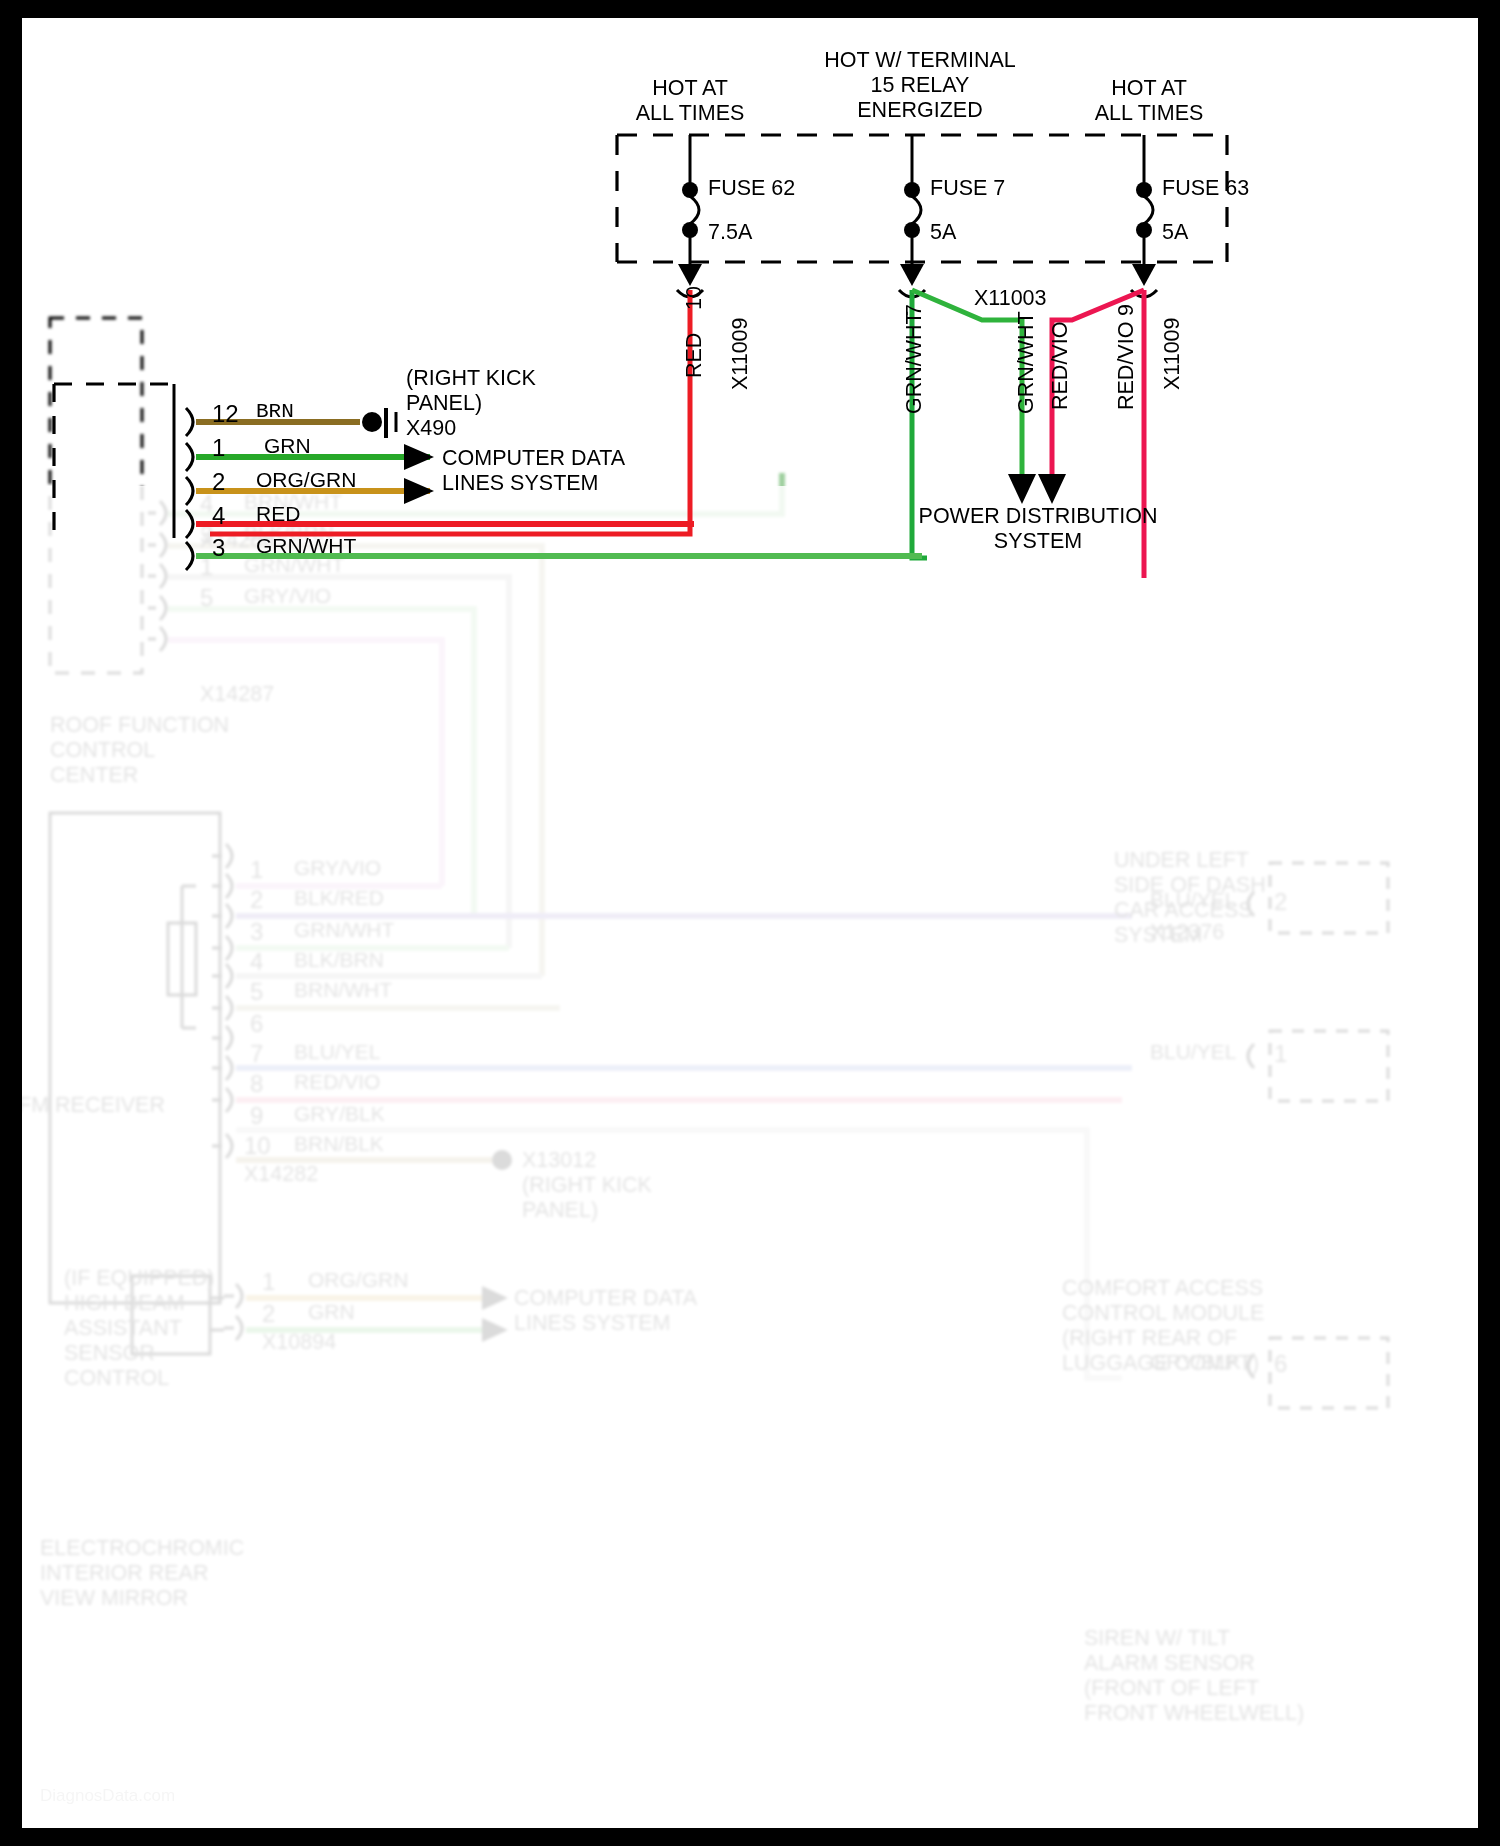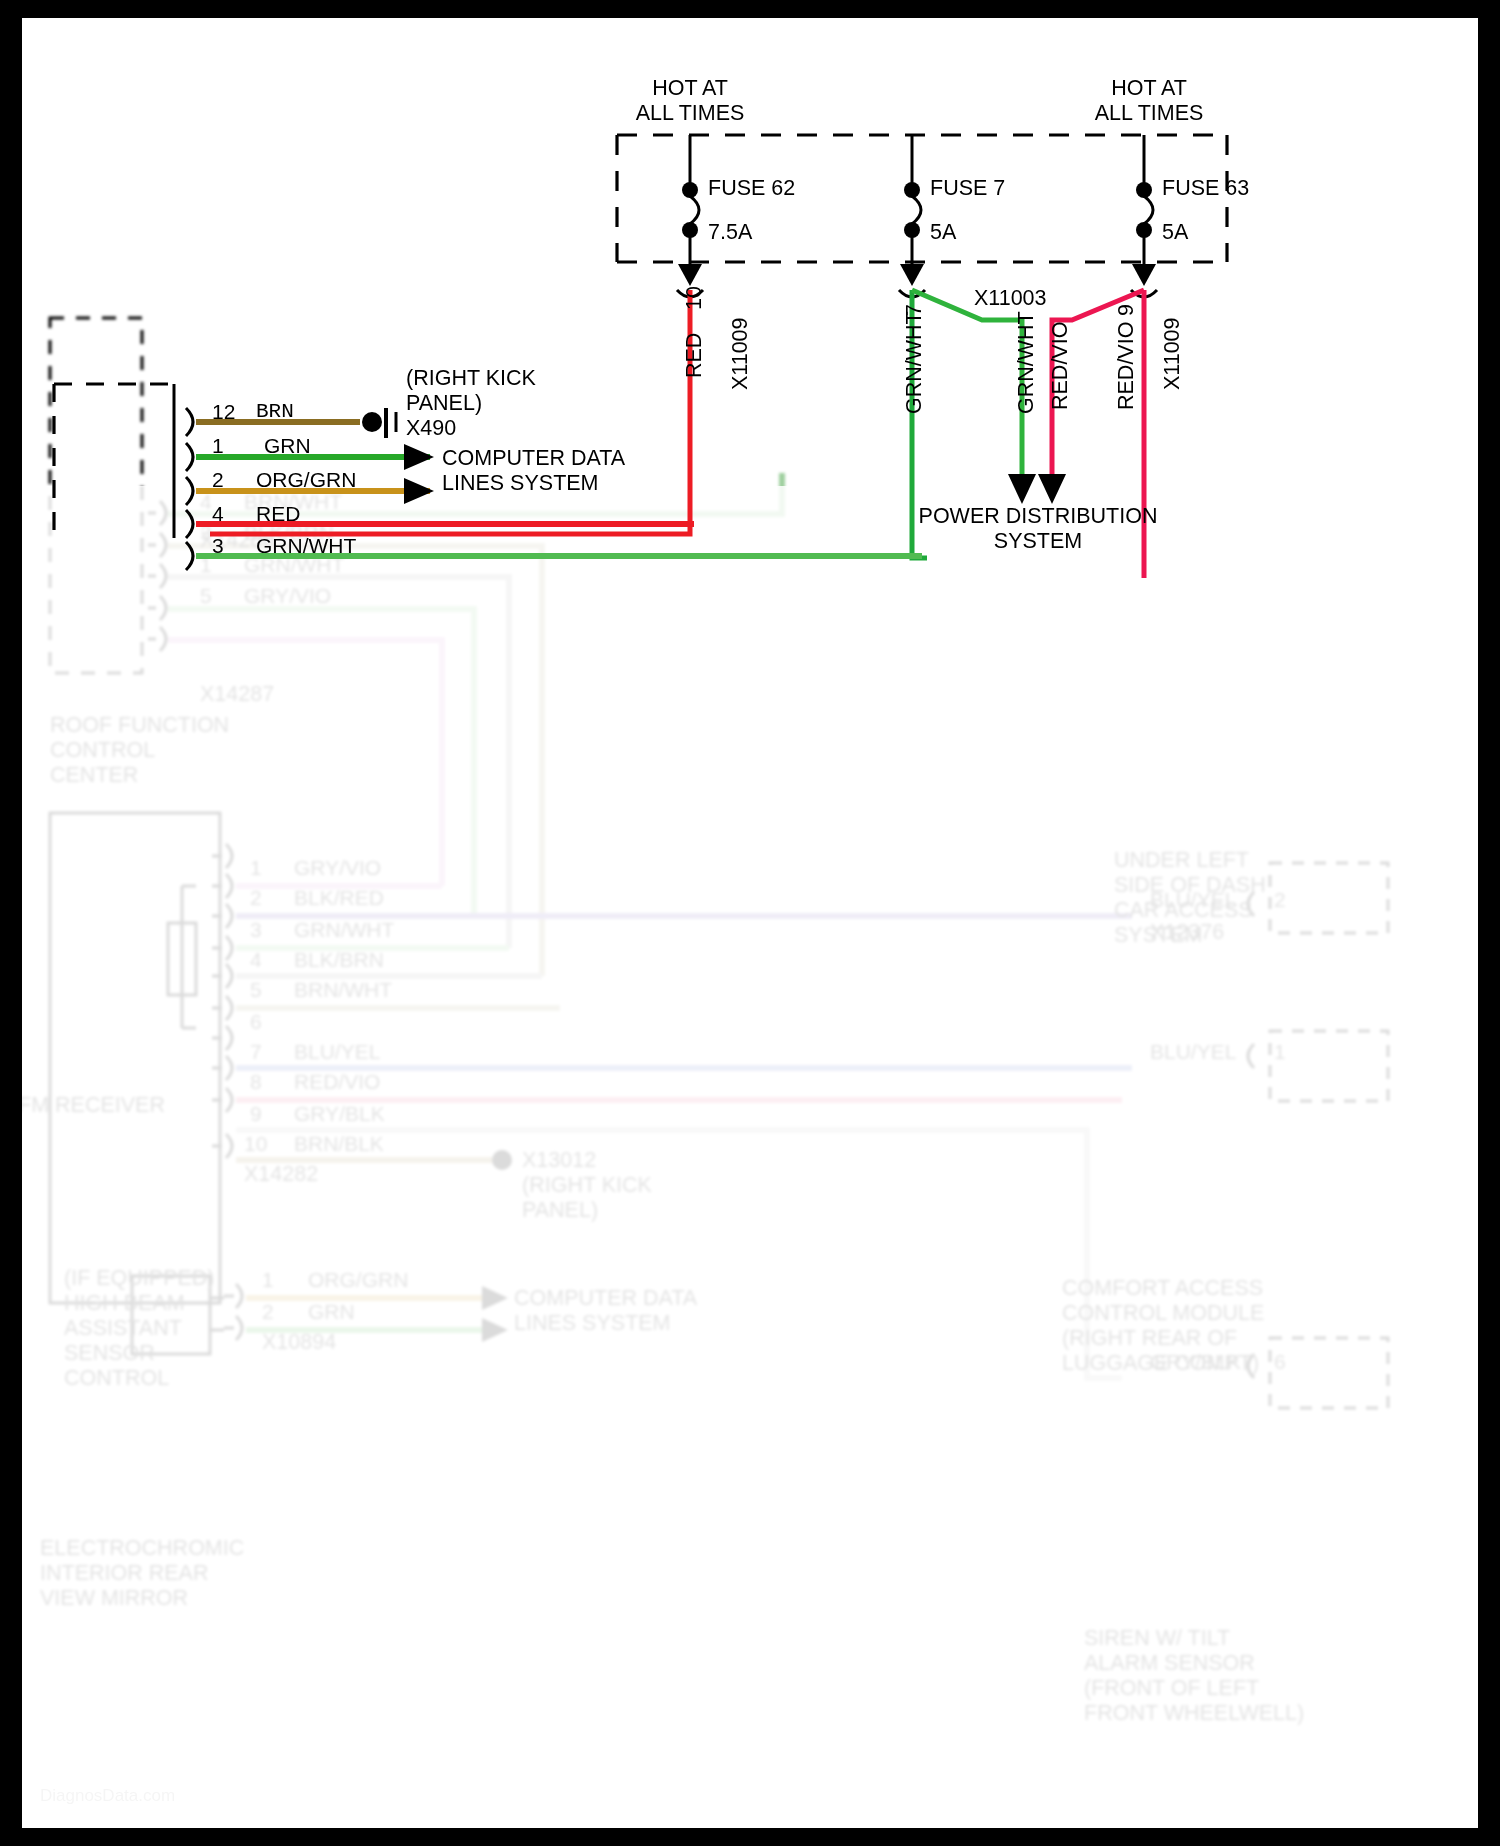--- a/index.html
+++ b/index.html
@@ -20,21 +20,21 @@
         transform-origin:0 0;transform:rotate(-90deg);}
   
   #fade{
     position:absolute;left:0;top:468px;width:1456px;height:1342px;
     background:rgba(255,255,255,0.86);
     pointer-events:none;
     z-index:50;
   }
   #blur-layer{position:absolute;left:0;top:0;width:1456px;height:1810px;
     filter:blur(1.6px);opacity:1;}
-  .pin{position:absolute;font-size:21px;color:#000;}
+  .pin{position:absolute;font-size:24px;color:#000;}
   .wname{position:absolute;font-size:21px;color:#000;white-space:nowrap;}
   .faded .wname,.faded .pin,.faded .lbl{color:#3a3a3a;}
   #watermark{position:absolute;left:18px;top:1768px;font-size:17px;color:#b9b9b9;}
   svg{position:absolute;left:0;top:0;overflow:visible;}
 </style>
 </head>
 <body>
 
 <div id="page">
   <div id="canvas">
@@ -258,20 +258,23 @@
         <circle cx="350" cy="404" r="10" fill="#000"></circle>
         <path d="M364 390 V420" stroke="#000" stroke-width="4"></path>
         <path d="M374 394 V414" stroke="#000" stroke-width="3"></path>
 
         <polygon points="382,426 382,452 412,439" fill="#000"></polygon>
         <polygon points="382,460 382,486 412,473" fill="#000"></polygon>
       </svg>
 
       <div class="lbl c" style="left:578px;top:58px;width:180px;">HOT AT
 ALL TIMES</div>
+      <div class="lbl c" style="left:790px;top:30px;width:216px;">HOT W/ TERMINAL
+15 RELAY
+ENERGIZED</div>
       <div class="lbl c" style="left:1040px;top:58px;width:174px;">HOT AT
 ALL TIMES</div>
 
 
       <div class="lbl" style="left:686px;top:158px;">FUSE 62</div>
       <div class="lbl" style="left:686px;top:202px;">7.5A</div>
       <div class="lbl" style="left:908px;top:158px;">FUSE 7</div>
       <div class="lbl" style="left:908px;top:202px;">5A</div>
       <div class="lbl" style="left:1140px;top:158px;text-align:center;">FUSE 63</div>
       <div class="lbl" style="left:1140px;top:202px;">5A</div>

